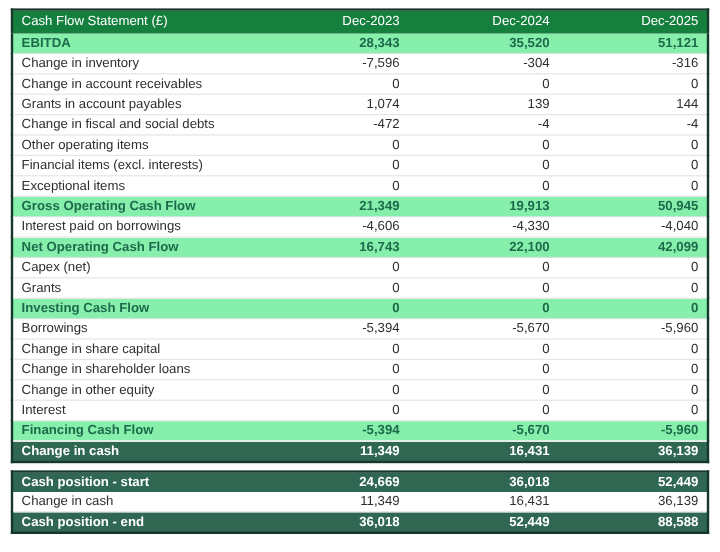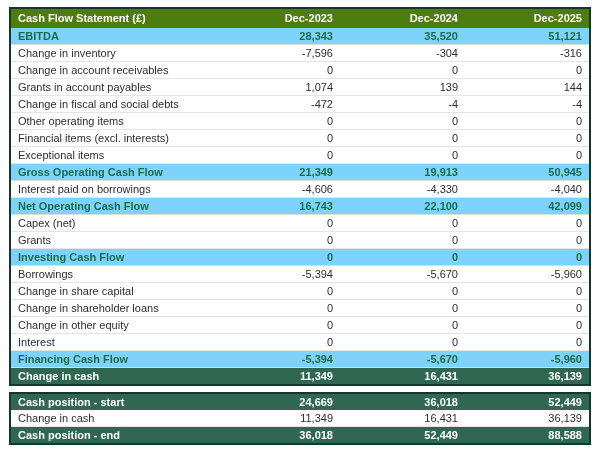--- a/index.html
+++ b/index.html
@@ -26,37 +26,37 @@
 
   th, td {
     height: 16px;
     line-height: 15px;
     font-size: 11px;
     padding: 0 7px;
     overflow: hidden;
     white-space: nowrap;
   }
   thead th {
-    background: #4d7c0f;
+    background: #15803d;
     color: #ffffff;
-    font-weight: bold;
+    font-weight: normal;
     height: 19px;
     font-size: 11px;
   }
   th.label, td.label { text-align: left; }
   th.num,   td.num   { text-align: right; }
 
   tr.normal td {
     background: #ffffff;
     color: #2e2e2e;
     border-bottom: 1px solid #e5e5e5;
     font-weight: normal;
   }
   tr.subtotal td {
-    background: #7dd3fc;
+    background: #86efac;
     color: #1d6b4b;
     font-weight: bold;
     border-bottom: 1px solid #cfe4d5;
   }
   tr.total td {
     background: #2f6753;
     color: #ffffff;
     font-weight: bold;
     border-bottom: none;
   }

